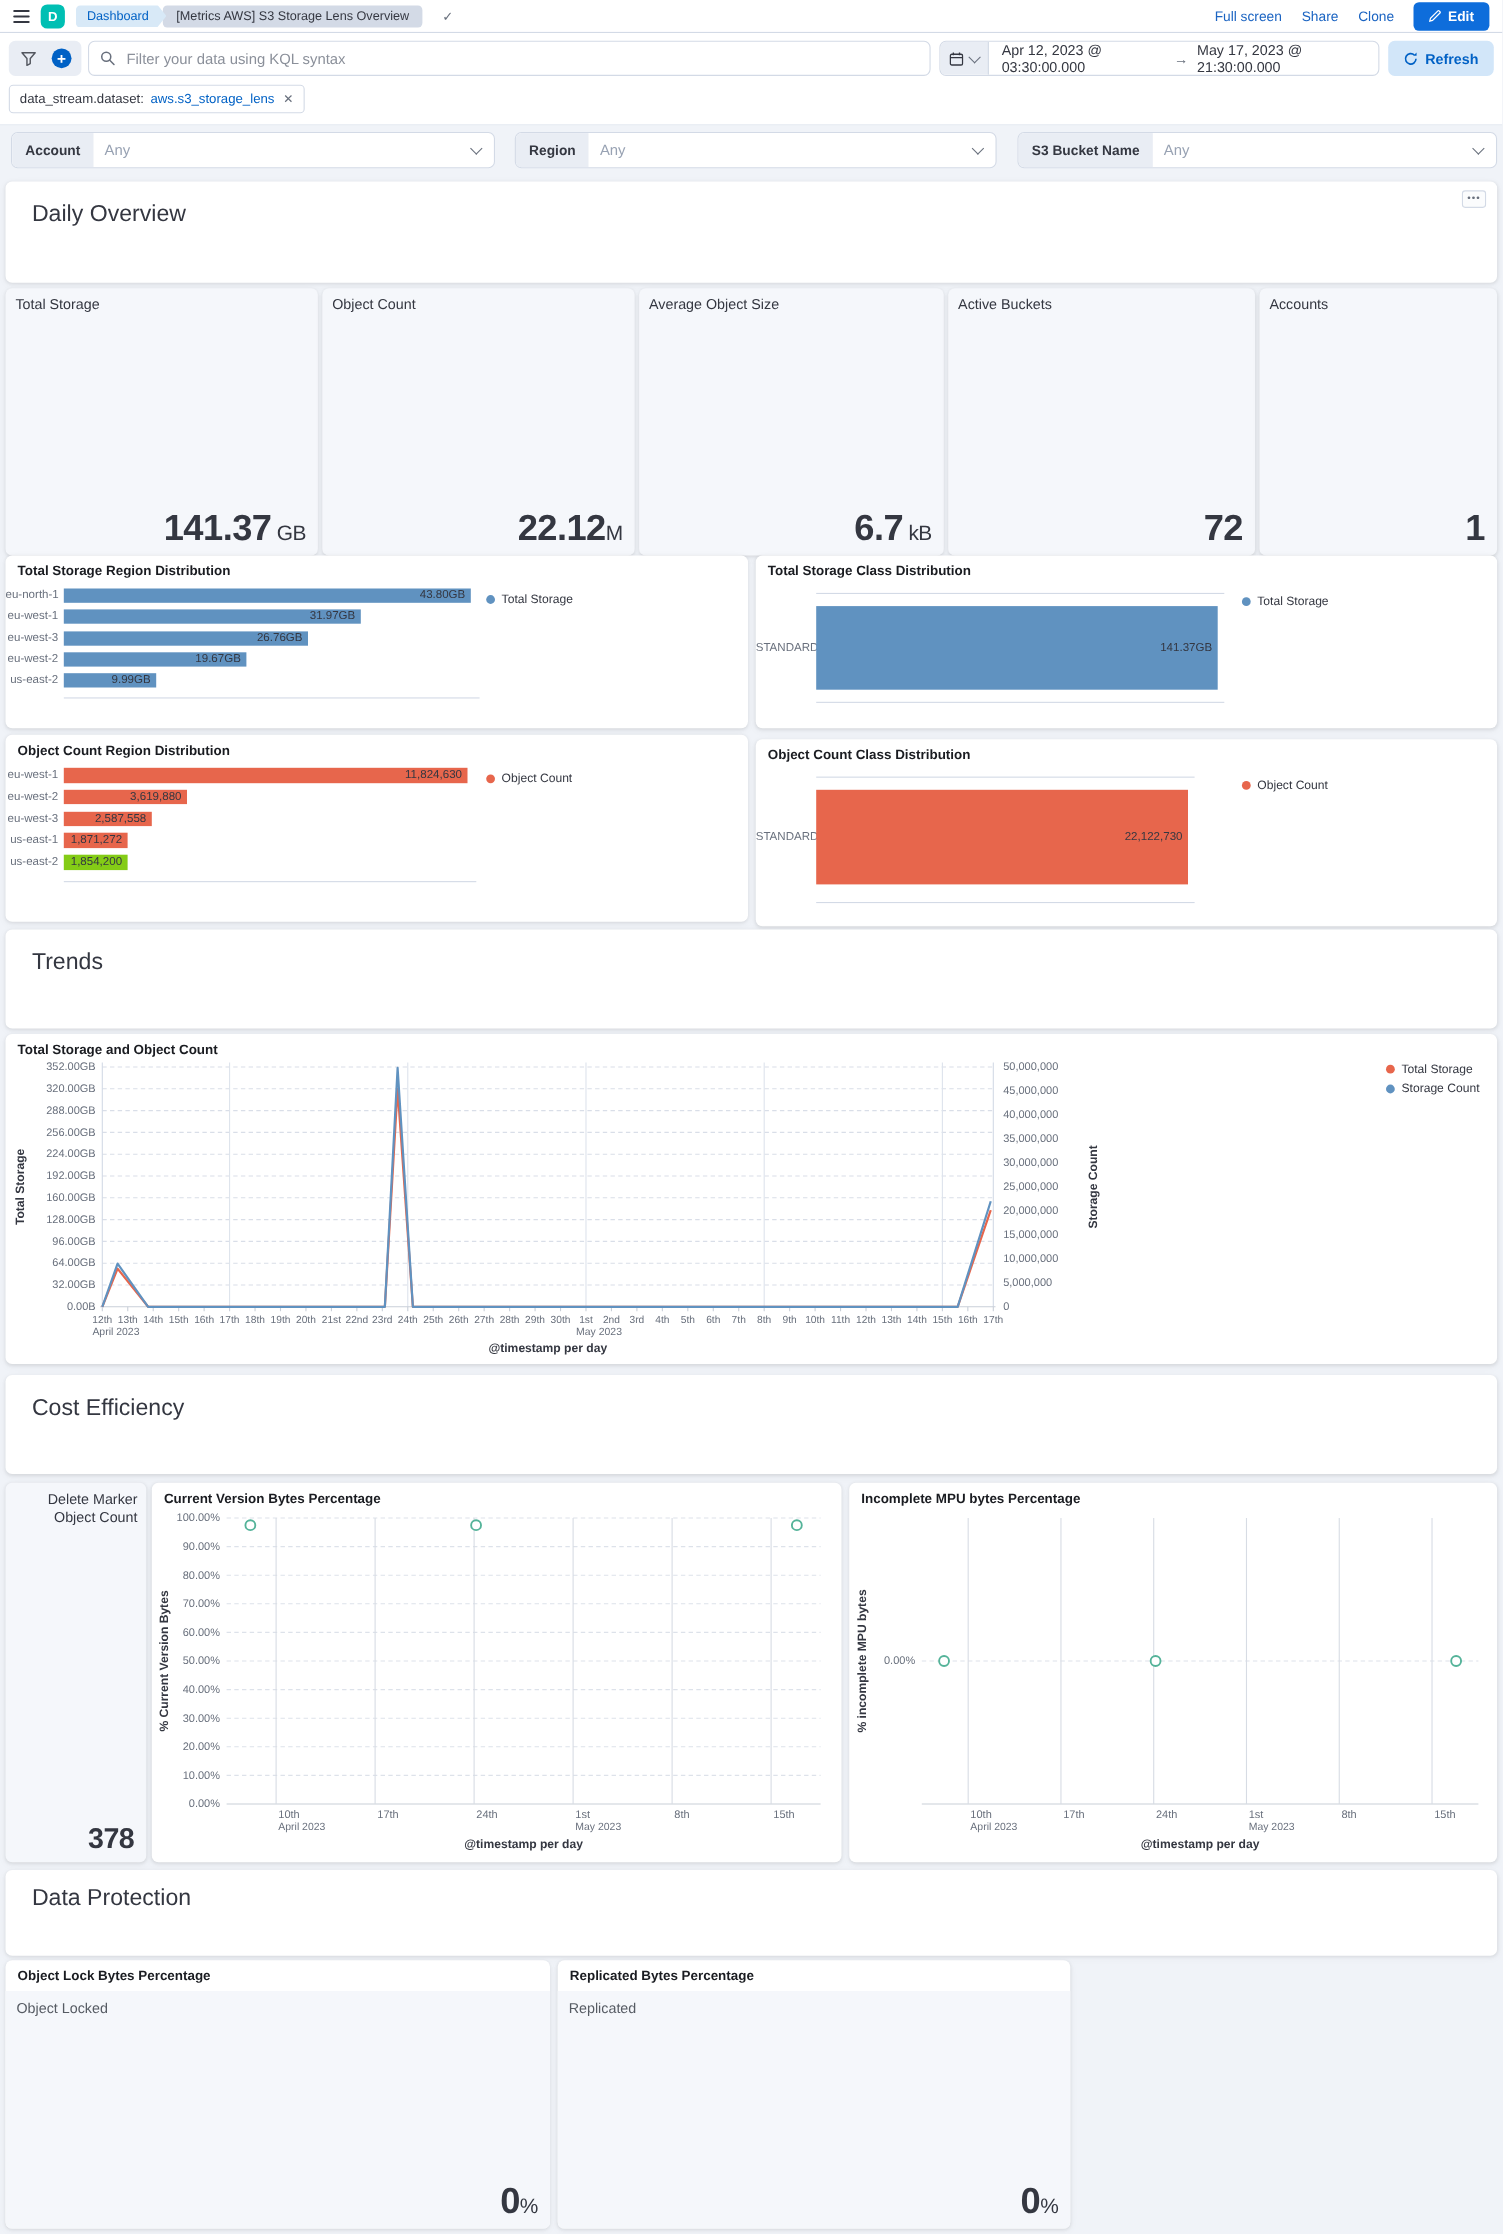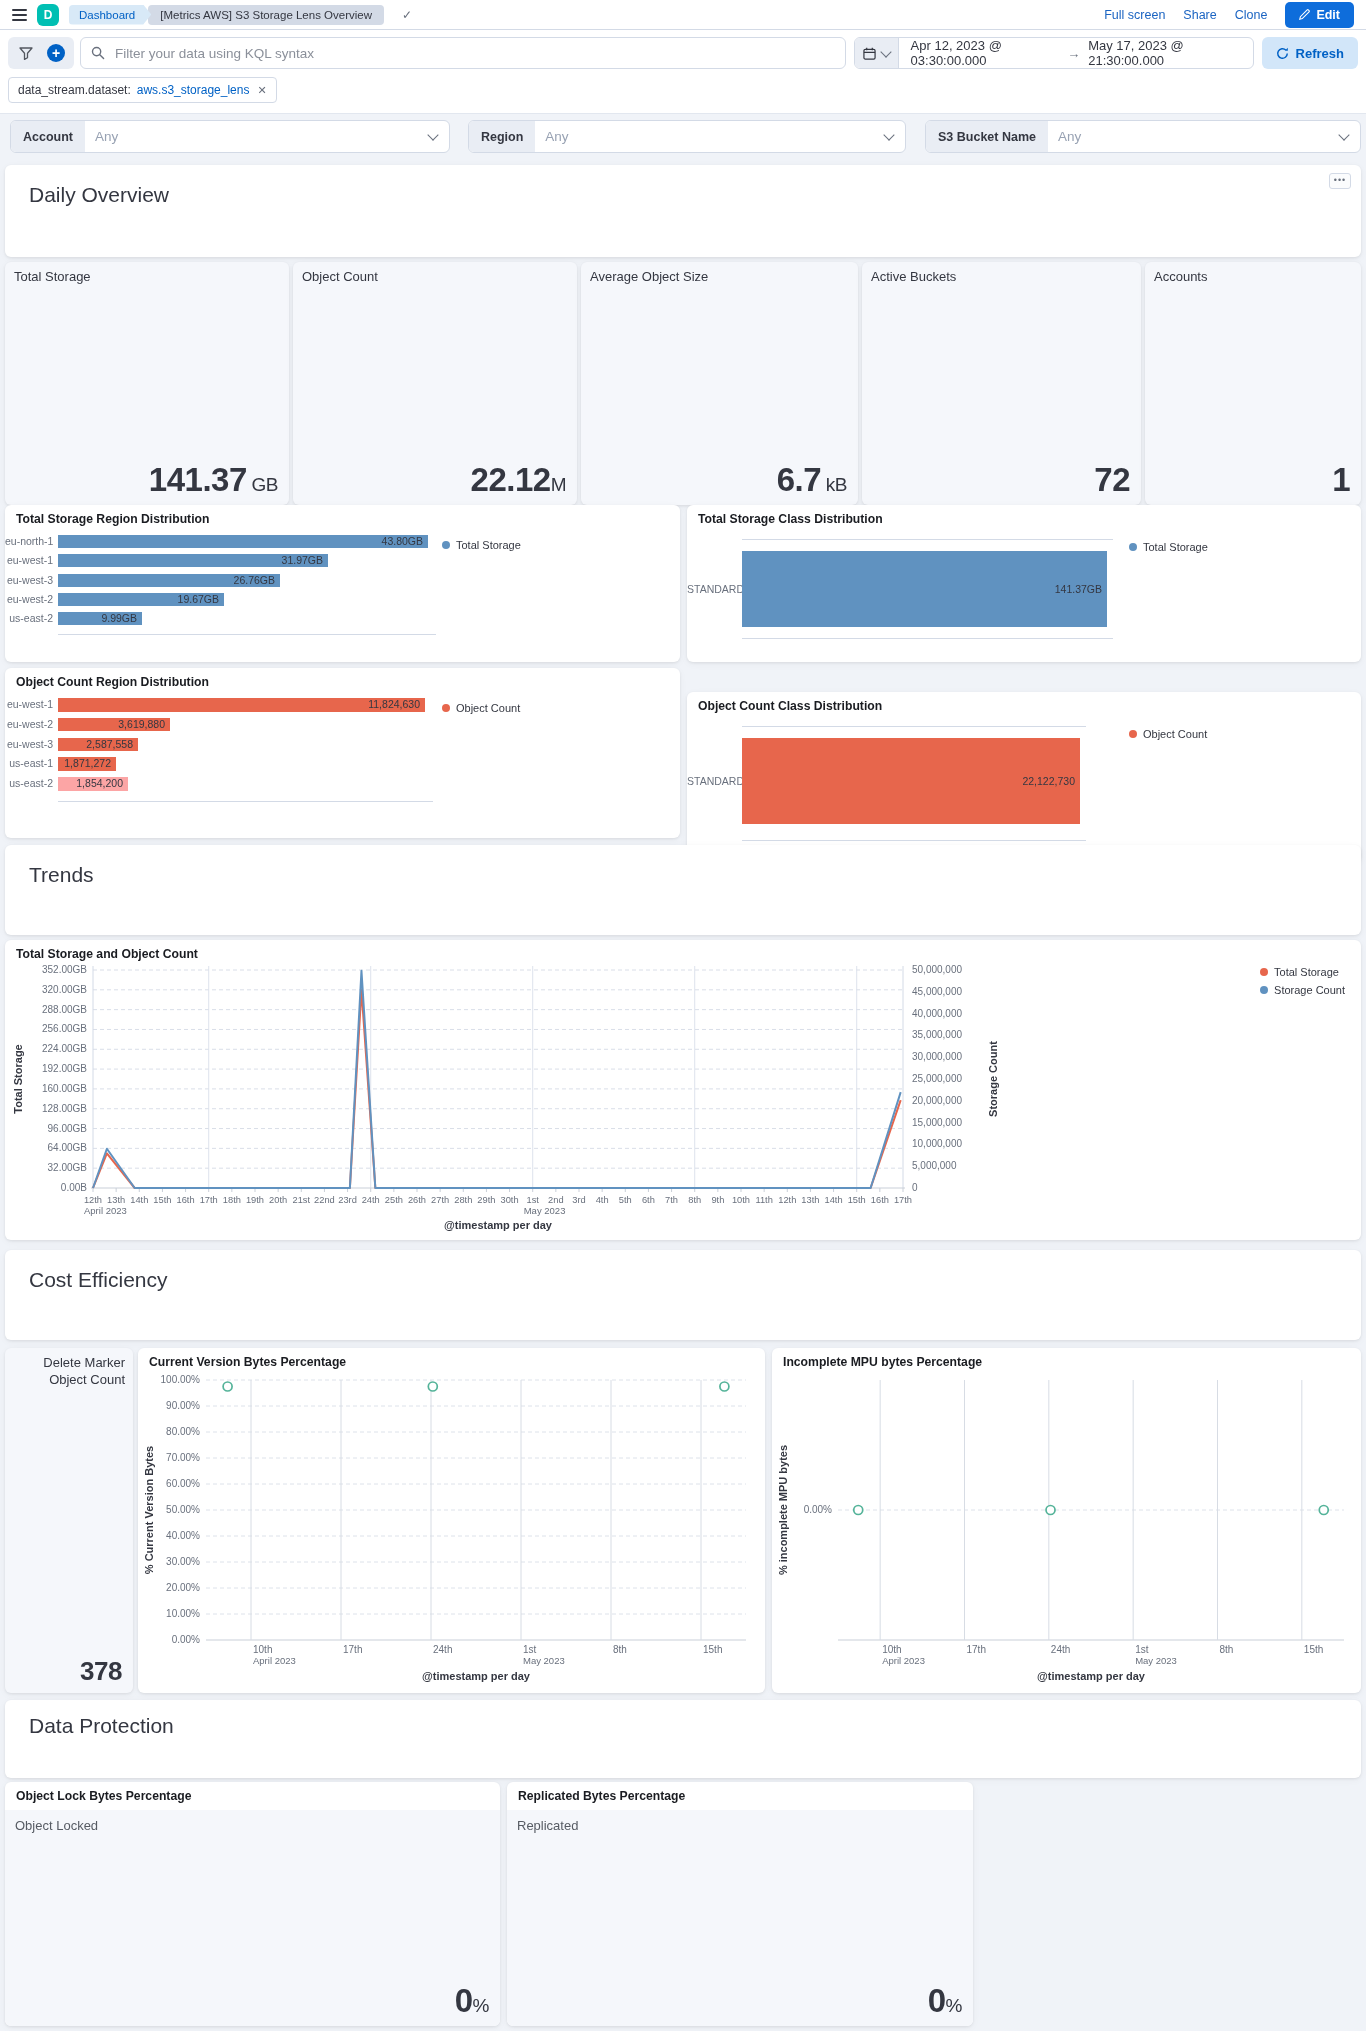--- a/index.html
+++ b/index.html
@@ -250,27 +250,27 @@
         </div>
         <div class="hb-cat" style="top: 69.6px; width: 48px; height: 13.5px; line-height: 13.5px;">eu-west-3</div>
         <div class="hb-bar" style="top: 69.6px; left: 53px; width: 80px; height: 13.5px; background: rgb(231, 102, 76);">
           <div class="hb-val" style="line-height: 13.5px;">2,587,558</div>
         </div>
         <div class="hb-cat" style="top: 89.4px; width: 48px; height: 13.5px; line-height: 13.5px;">us-east-1</div>
         <div class="hb-bar" style="top: 89.4px; left: 53px; width: 58px; height: 13.5px; background: rgb(231, 102, 76);">
           <div class="hb-val" style="line-height: 13.5px;">1,871,272</div>
         </div>
         <div class="hb-cat" style="top: 109.2px; width: 48px; height: 13.5px; line-height: 13.5px;">us-east-2</div>
-        <div class="hb-bar" style="top: 109.2px; left: 53px; width: 70px; height: 13.5px; background: #fca5a5;">
+        <div class="hb-bar" style="top: 109.2px; left: 53px; width: 58px; height: 13.5px; background: #84cc16;">
           <div class="hb-val" style="line-height: 13.5px;">1,854,200</div>
         </div>
         <div class="axline" style="left: 53px; top: 133px; width: 375px;"></div>
       </div>
   </div>
-  <div class="panel" style="left:687px;top:692px;width:674px;height:170px;">
+  <div class="panel" style="left:687px;top:672px;width:674px;height:170px;">
     <div class="vis-title">Object Count Class Distribution</div>
     <div class="legend" style="left:442px;top:36px;">
         <i class="dot" style="background: rgb(231, 102, 76);"></i>
         <span>Object Count</span>
       </div>
     <div class="abs" id="c-object_count_class" style="inset:0;">
         <div class="axline" style="left: 55px; top: 34px; width: 344px;"></div>
         <div class="axline" style="left: 55px; top: 148px; width: 344px;"></div>
         <div class="hb-cat" style="top: 83px; width: 50px; height: 12px; line-height: 12px;">STANDARD</div>
         <div class="hb-bar" style="top: 46px; left: 55px; width: 338px; height: 86px; background: rgb(231, 102, 76);">

